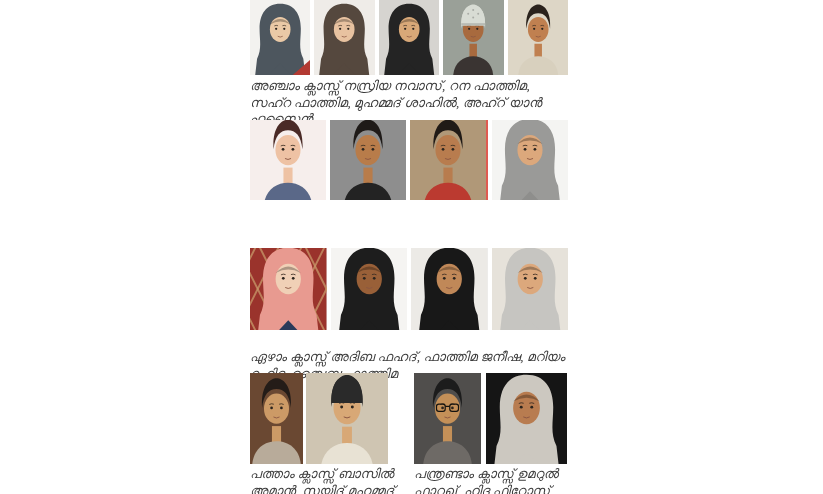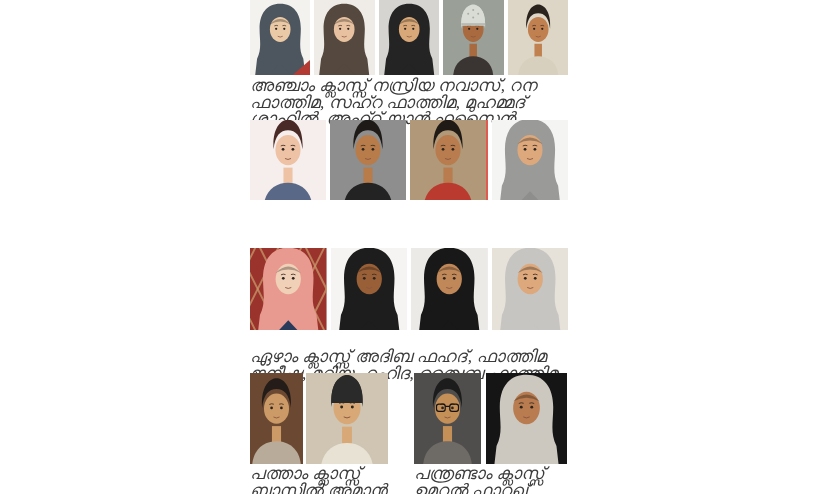--- a/index.html
+++ b/index.html
@@ -10,21 +10,21 @@
 
   .photo-row { position:absolute; left:0; width:318px; display:flex; gap:4px; }
   .photo-row.r1 { top:0;   height:75px; }
   .photo-row.r2 { top:120px; height:80px; }
   .photo-row.r3 { top:248px; height:82px; }
   .photo-row.r4 { top:373px; height:91px; gap:0; }
 
   .photo { position:relative; overflow:hidden; flex:1 1 0; background:#eee; }
   .photo svg { display:block; width:100%; height:100%; }
 
-  .caption { position:absolute; left:0; width:318px; font-size:17px; line-height:16.5px;
+  .caption { position:absolute; left:0; width:318px; font-size:13px; line-height:16.5px;
              font-style:italic; color:#3b3b3b; letter-spacing:0.1px; }
   .cap1 { top:78px; }
   .cap2 { top:206px; }
   .cap3 { top:333px;margin-top:16px; }
   .cap4-left  { top:466px; left:0;   width:156px; }
   .cap4-right { top:466px; left:164px; width:154px; }
 
   
   .photo.r4p1 { flex:0 0 53px; }
   .photo.r4p2 { flex:0 0 82px; margin-left:3px; }

